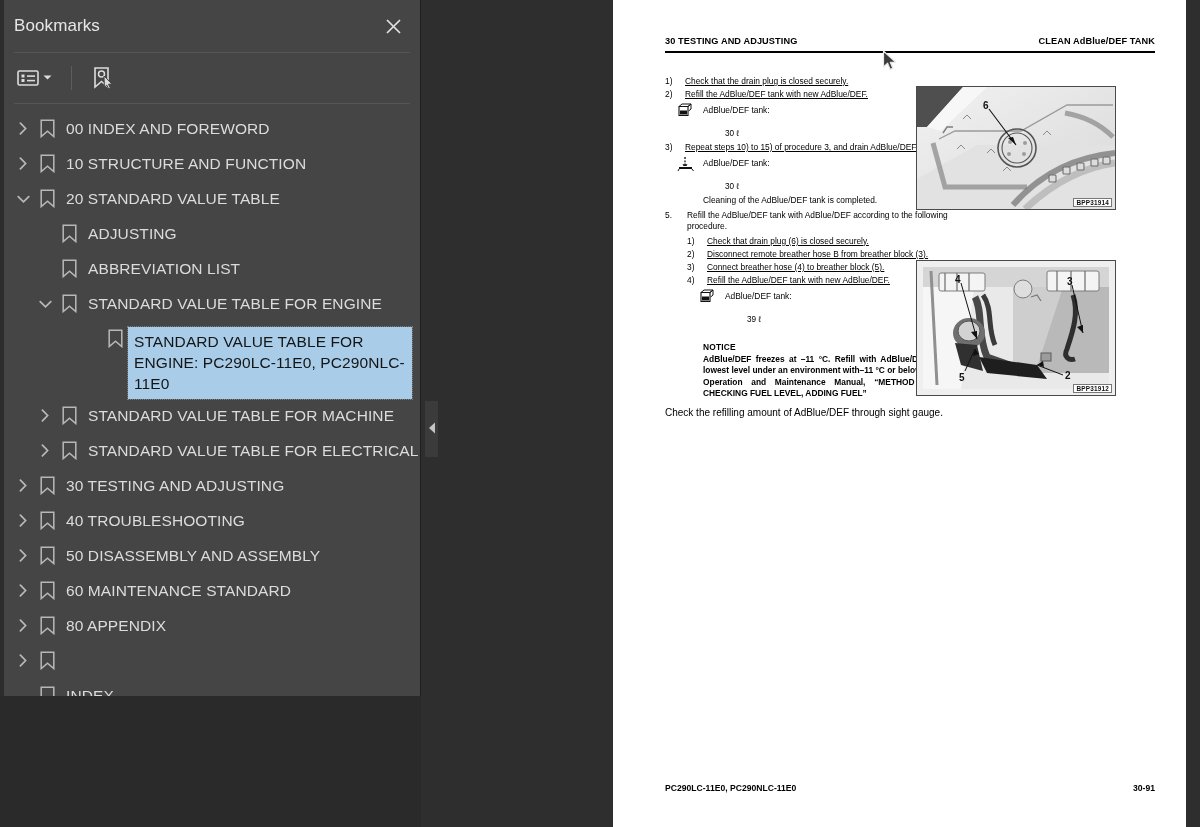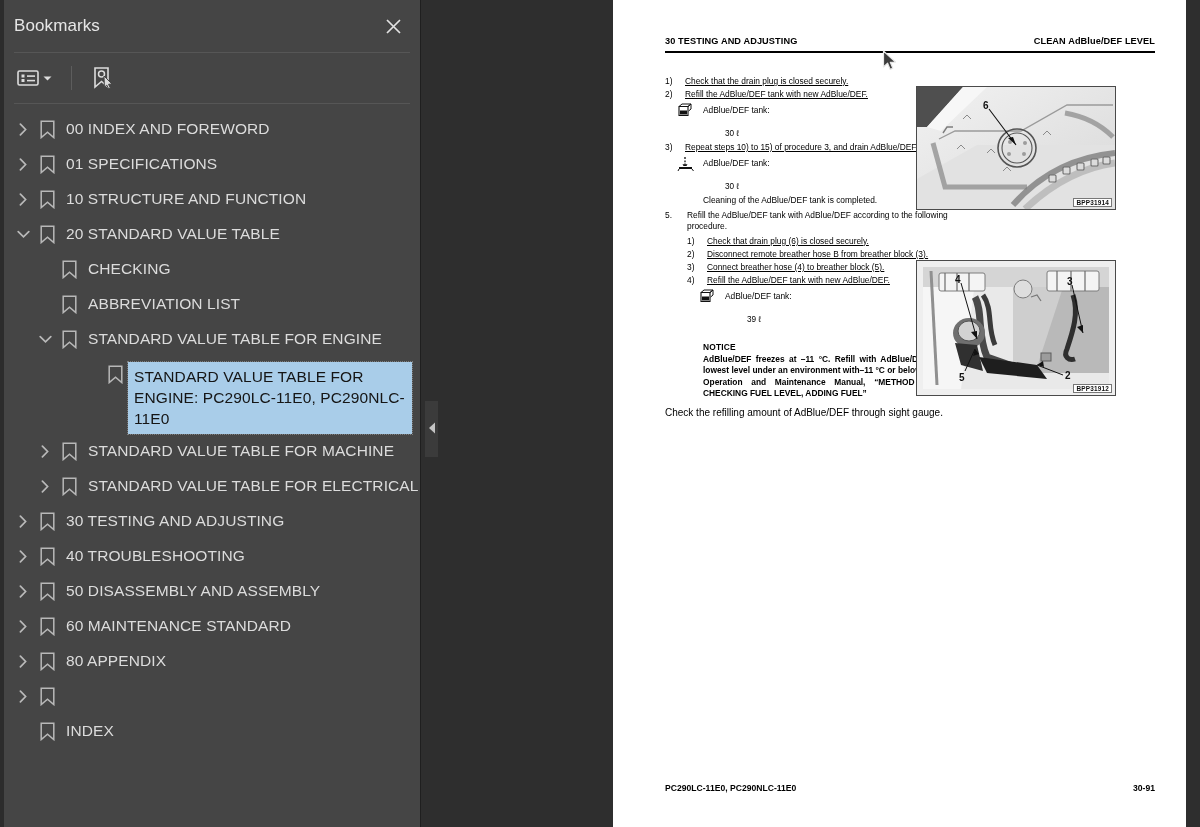--- a/index.html
+++ b/index.html
@@ -6,21 +6,21 @@
   html, body {
     width: 1200px; height: 827px;
     background: #2a2a2a;
     font-family: "Liberation Sans", sans-serif;
     overflow: hidden;
   }
   #app { position: relative; width: 1200px; height: 827px; display: flex; }
 
   
   .bm-panel {
-    width: 421px; height: 827px;
+    width: 421px; height: 696px;
     background: #454545;
     border-right: 1px solid #1f1f1f;
     border-left: 4px solid #2c2c2c;
     display: flex; flex-direction: column;
     position: relative;
   }
   .bm-header {
     height: 52px; flex: 0 0 52px;
     display: flex; align-items: center;
     padding: 0 14px 0 10px;
@@ -262,33 +262,20 @@
           <span class="tw-chevron">
             <svg width="10" height="13" viewBox="0 0 10 13">
               <path d="M2.4 1.2 L7.6 6.5 L2.4 11.8" fill="none" stroke="#b9b9b9" stroke-width="1.7" stroke-linecap="round"></path>
             </svg>
           </span>
           <span class="tw-bm">
             <svg width="15" height="19" viewBox="0 0 15 19">
               <path d="M1.2 1.2 H13.8 V17.6 L7.5 12.2 L1.2 17.6 Z" fill="none" stroke="#b8b8b8" stroke-width="1.5"></path>
             </svg>
           </span>
-          <span class="tw-label">01 SPECIFICATIONS</span>
-        </div>
-        <div class="tree-row lvl0">
-          <span class="tw-chevron">
-            <svg width="10" height="13" viewBox="0 0 10 13">
-              <path d="M2.4 1.2 L7.6 6.5 L2.4 11.8" fill="none" stroke="#b9b9b9" stroke-width="1.7" stroke-linecap="round"></path>
-            </svg>
-          </span>
-          <span class="tw-bm">
-            <svg width="15" height="19" viewBox="0 0 15 19">
-              <path d="M1.2 1.2 H13.8 V17.6 L7.5 12.2 L1.2 17.6 Z" fill="none" stroke="#b8b8b8" stroke-width="1.5"></path>
-            </svg>
-          </span>
           <span class="tw-label">10 STRUCTURE AND FUNCTION</span>
         </div>
         <div class="tree-row lvl0">
           <span class="tw-chevron">
             <svg width="13" height="10" viewBox="0 0 13 10">
               <path d="M1.2 2.6 L6.5 7.8 L11.8 2.6" fill="none" stroke="#b9b9b9" stroke-width="1.7" stroke-linecap="round"></path>
             </svg>
           </span>
           <span class="tw-bm">
             <svg width="15" height="19" viewBox="0 0 15 19">
@@ -301,21 +288,21 @@
           <span class="tw-chevron empty">
             <svg width="10" height="13" viewBox="0 0 10 13">
               <path d="M2.4 1.2 L7.6 6.5 L2.4 11.8" fill="none" stroke="#b9b9b9" stroke-width="1.7" stroke-linecap="round"></path>
             </svg>
           </span>
           <span class="tw-bm">
             <svg width="15" height="19" viewBox="0 0 15 19">
               <path d="M1.2 1.2 H13.8 V17.6 L7.5 12.2 L1.2 17.6 Z" fill="none" stroke="#b8b8b8" stroke-width="1.5"></path>
             </svg>
           </span>
-          <span class="tw-label">CHECKING</span>
+          <span class="tw-label">ADJUSTING</span>
         </div>
         <div class="tree-row lvl1">
           <span class="tw-chevron empty">
             <svg width="10" height="13" viewBox="0 0 10 13">
               <path d="M2.4 1.2 L7.6 6.5 L2.4 11.8" fill="none" stroke="#b9b9b9" stroke-width="1.7" stroke-linecap="round"></path>
             </svg>
           </span>
           <span class="tw-bm">
             <svg width="15" height="19" viewBox="0 0 15 19">
               <path d="M1.2 1.2 H13.8 V17.6 L7.5 12.2 L1.2 17.6 Z" fill="none" stroke="#b8b8b8" stroke-width="1.5"></path>
@@ -483,21 +470,21 @@
       </svg>
     </span>
   </div>
 
   <div class="page-wrap">
     <div class="page">
       <div class="page-inner">
 
         <div class="pg-head">
           <span>30 TESTING AND ADJUSTING</span>
-          <span>CLEAN AdBlue/DEF LEVEL</span>
+          <span>CLEAN AdBlue/DEF TANK</span>
         </div>
         <div class="pg-head-rule"></div>
 
         <div class="body-col">
 
           <div class="step lvl-a">
             <span class="num">1)</span>
             <span class="txt">Check that the drain plug is closed securely.</span>
           </div>
           <div class="step lvl-a">

